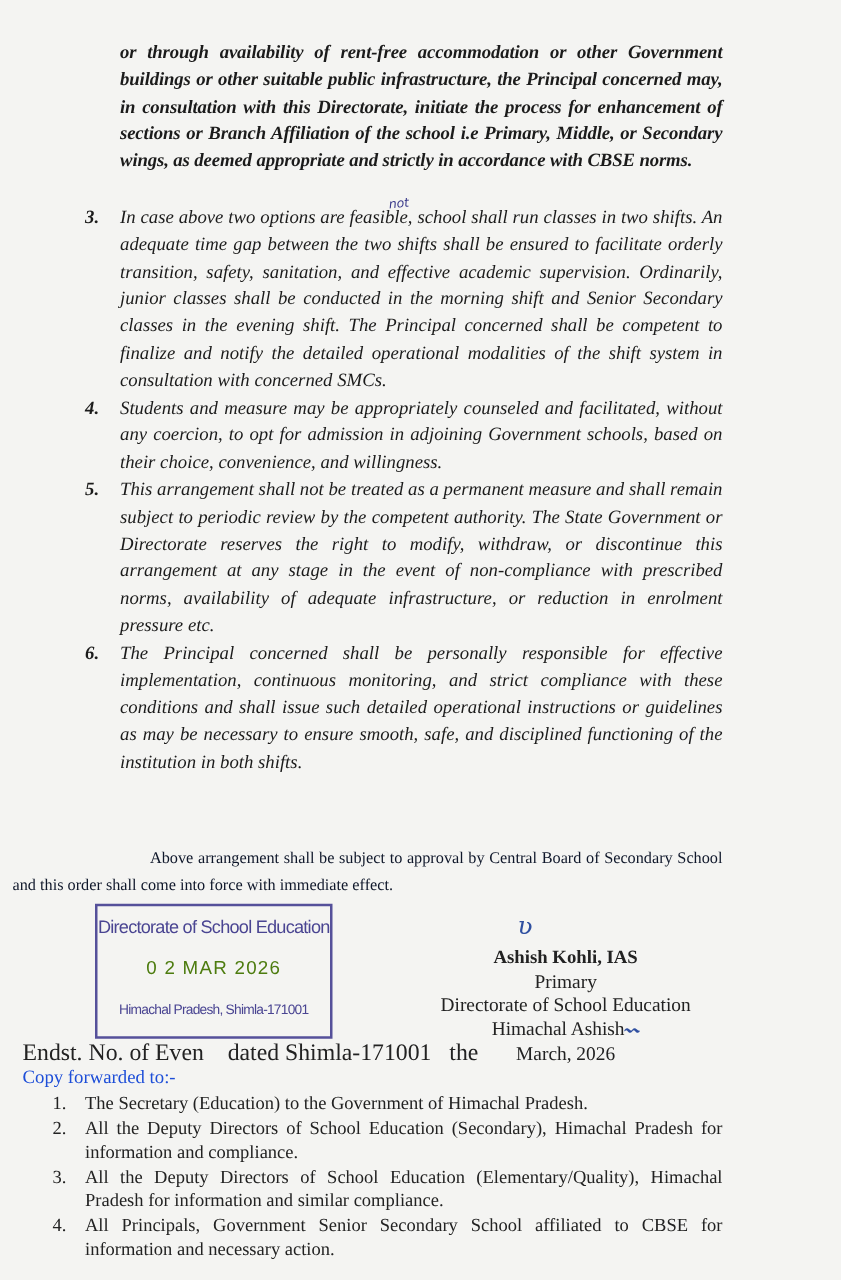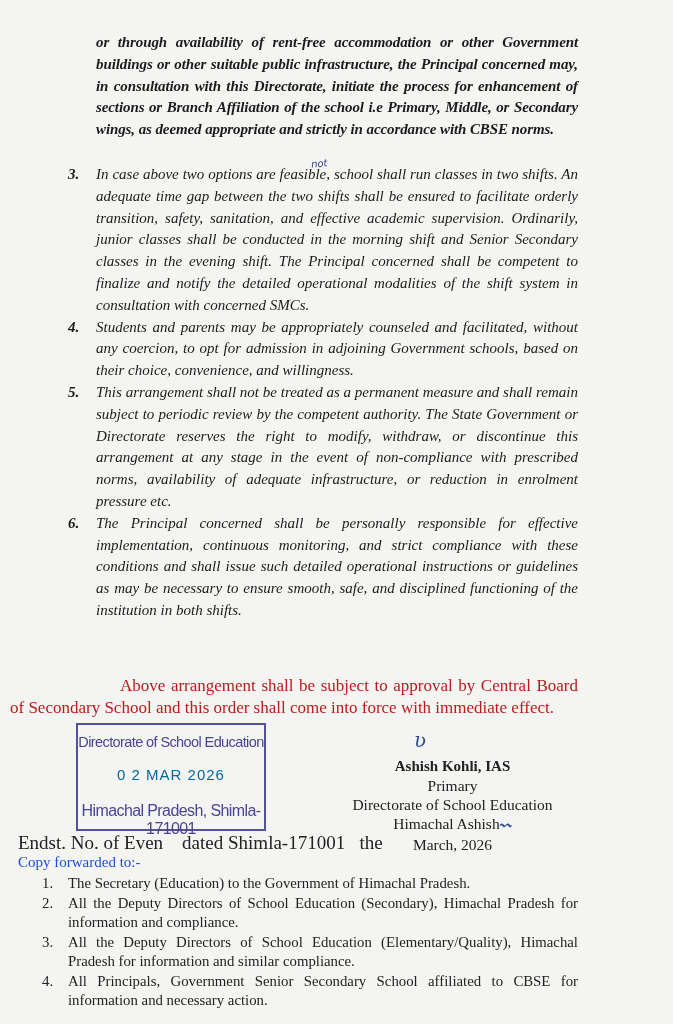--- a/index.html
+++ b/index.html
@@ -29,34 +29,34 @@
       font-weight: normal; font-style: italic; font-size: 15px; line-height: 21.8px;
       text-align: justify; text-align-last: left; display: block;
     }
     .caret-note {
       position: absolute; left: 311px; top: 158px; font-family: "DejaVu Sans", sans-serif;
       font-size: 10px; color: #3a3a8a; font-style: italic; transform: rotate(-6deg);
     }
 
     .closing {
       position: absolute; left: 10px; top: 675px; width: 568px;
-      font-size: 17px; line-height: 22px; text-align: justify; text-indent: 110px;
-      color: #b91c1c;
+      font-size: 13px; line-height: 22px; text-align: justify; text-indent: 110px;
+      color: #0f172a;
     }
 
     
     .stamp {
       position: absolute; left: 76px; top: 723px; width: 190px; height: 108px;
       border: 2px solid #55509a; box-sizing: border-box;
       color: #4a4592; font-family: "Liberation Sans", sans-serif;
       text-align: center;
     }
     .stamp .s1 { position: absolute; left: 0; right: 0; top: 9px; font-size: 14.5px; letter-spacing: -0.6px; }
-    .stamp .s2 { position: absolute; left: 0; right: 0; top: 41px; font-size: 15px; color: #0369a1; letter-spacing: 1px; }
-    .stamp .s3 { position: absolute; left: 0; right: 0; top: 77px; font-size: 16px; letter-spacing: -0.6px; }
+    .stamp .s2 { position: absolute; left: 0; right: 0; top: 41px; font-size: 15px; color: #4d7c0f; letter-spacing: 1px; }
+    .stamp .s3 { position: absolute; left: 0; right: 0; top: 77px; font-size: 11px; letter-spacing: -0.6px; }
 
     
     .sig-mark {
       position: absolute; left: 414px; top: 728px; font-family: "DejaVu Serif", serif;
       font-style: italic; font-size: 20px; color: #2f4fa0;
     }
     .sigblock {
       position: absolute; left: 330px; top: 757px; width: 245px; text-align: center;
       font-size: 15.5px; line-height: 19px; color: #222;
     }
@@ -84,21 +84,21 @@
 
   <span class="caret-note">not</span>
 
   <div class="items">
     <div class="item">
       <span class="num">3.</span>
       <span class="txt">In case above two options are feasible, school shall run classes in two shifts. An adequate time gap between the two shifts shall be ensured to facilitate orderly transition, safety, sanitation, and effective academic supervision. Ordinarily, junior classes shall be conducted in the morning shift and Senior Secondary classes in the evening shift. The Principal concerned shall be competent to finalize and notify the detailed operational modalities of the shift system in consultation with concerned SMCs.</span>
     </div>
     <div class="item">
       <span class="num">4.</span>
-      <span class="txt">Students and parents may be appropriately counseled and facilitated, without any coercion, to opt for admission in adjoining Government schools, based on their choice, convenience, and willingness.</span>
+      <span class="txt">Students and measure may be appropriately counseled and facilitated, without any coercion, to opt for admission in adjoining Government schools, based on their choice, convenience, and willingness.</span>
     </div>
     <div class="item">
       <span class="num">5.</span>
       <span class="txt">This arrangement shall not be treated as a permanent measure and shall remain subject to periodic review by the competent authority. The State Government or Directorate reserves the right to modify, withdraw, or discontinue this arrangement at any stage in the event of non-compliance with prescribed norms, availability of adequate infrastructure, or reduction in enrolment pressure etc.</span>
     </div>
     <div class="item">
       <span class="num">6.</span>
       <span class="txt">The Principal concerned shall be personally responsible for effective implementation, continuous monitoring, and strict compliance with these conditions and shall issue such detailed operational instructions or guidelines as may be necessary to ensure smooth, safe, and disciplined functioning of the institution in both shifts.</span>
     </div>
   </div>

